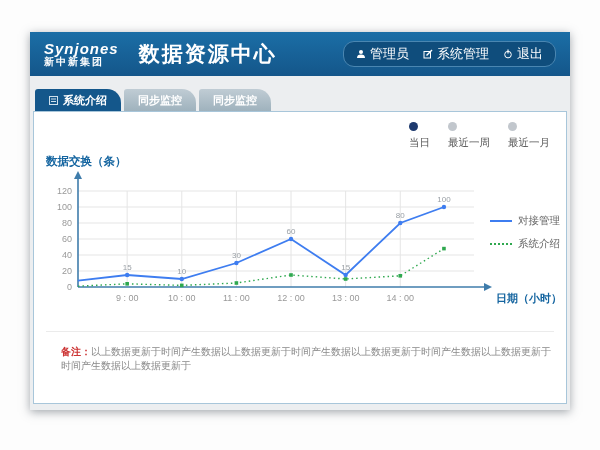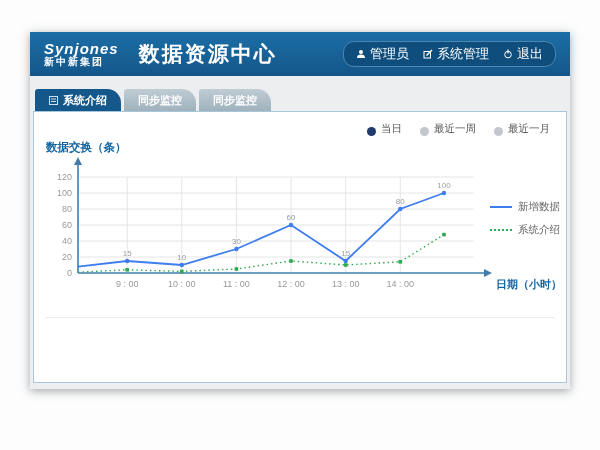--- a/index.html
+++ b/index.html
@@ -32,21 +32,21 @@
   .content { padding:13px 3px 6px; }
   .tabs { display:flex; padding-left:2px; align-items:flex-end; }
   .tab { height:22px; line-height:22px; padding:0 14px; font-size:11px; font-weight:bold;
     color:#fff; background:linear-gradient(#c0ccd4,#9fb2bd); border-radius:3px 14px 0 0;
     margin-right:3px; display:flex; align-items:center; gap:5px; cursor:pointer; }
   .tab.active { background:#14578b; z-index:2; }
   .panel { background:#fff; border:1px solid #a8c6da; min-height:272px; position:relative; }
 
   
   .filters { display:flex; justify-content:flex-end; gap:18px; padding:10px 16px 0; }
-  .radio-opt { display:flex; align-items:flex-end; gap:5px; font-size:10.5px; color:#555; cursor:pointer; }
+  .radio-opt { display:flex; align-items:flex-start; gap:5px; font-size:10.5px; color:#555; cursor:pointer;flex-direction:column; }
   .rdot { width:9px; height:9px; border-radius:50%; background:#c2c7cd; }
   .rdot.sel { background:#1e3a6e; }
 
   
   .chart-wrap { position:relative; padding:2px 0 0; }
   .ylabel { font-size:11.5px; font-weight:bold; color:#1565a0; margin:2px 0 2px 12px; }
   svg.chart { display:block; width:528px; height:148px; }
   .legend { position:absolute; right:4px; top:62px; display:flex; flex-direction:column;
     gap:9px; background:#fff; padding:2px 2px; }
   .leg-item { display:flex; align-items:center; gap:6px; font-size:10.5px; color:#666; }
@@ -182,25 +182,28 @@
             <rect x="145.97931034482758" y="112.60000000000001" width="3.6" height="3.6" fill="#2fa84f"></rect>
             <rect x="200.6" y="110.2" width="3.6" height="3.6" fill="#2fa84f"></rect>
             <rect x="255.2206896551724" y="102.2" width="3.6" height="3.6" fill="#2fa84f"></rect>
             <rect x="309.84137931034485" y="106.2" width="3.6" height="3.6" fill="#2fa84f"></rect>
             <rect x="364.46206896551723" y="103" width="3.6" height="3.6" fill="#2fa84f"></rect>
             <rect x="408.1586206896552" y="75.8" width="3.6" height="3.6" fill="#2fa84f"></rect>
           </svg>
         <div class="legend">
           <span class="leg-item">
             <span class="ls ls-solid"></span>
-            <span>新增数据</span>
+            <span>对接管理</span>
           </span>
           <span class="leg-item">
             <span class="ls ls-dot"></span>
             <span>系统介绍</span>
           </span>
         </div>
       </div>
 
       <div class="divider"></div>
+      <div class="note">
+        <b>备注：</b><span>以上数据更新于时间产生数据以上数据更新于时间产生数据以上数据更新于时间产生数据以上数据更新于时间产生数据以上数据更新于</span>
+      </div>
     </div>
   </div>
 </div>
 
 </body></html>

